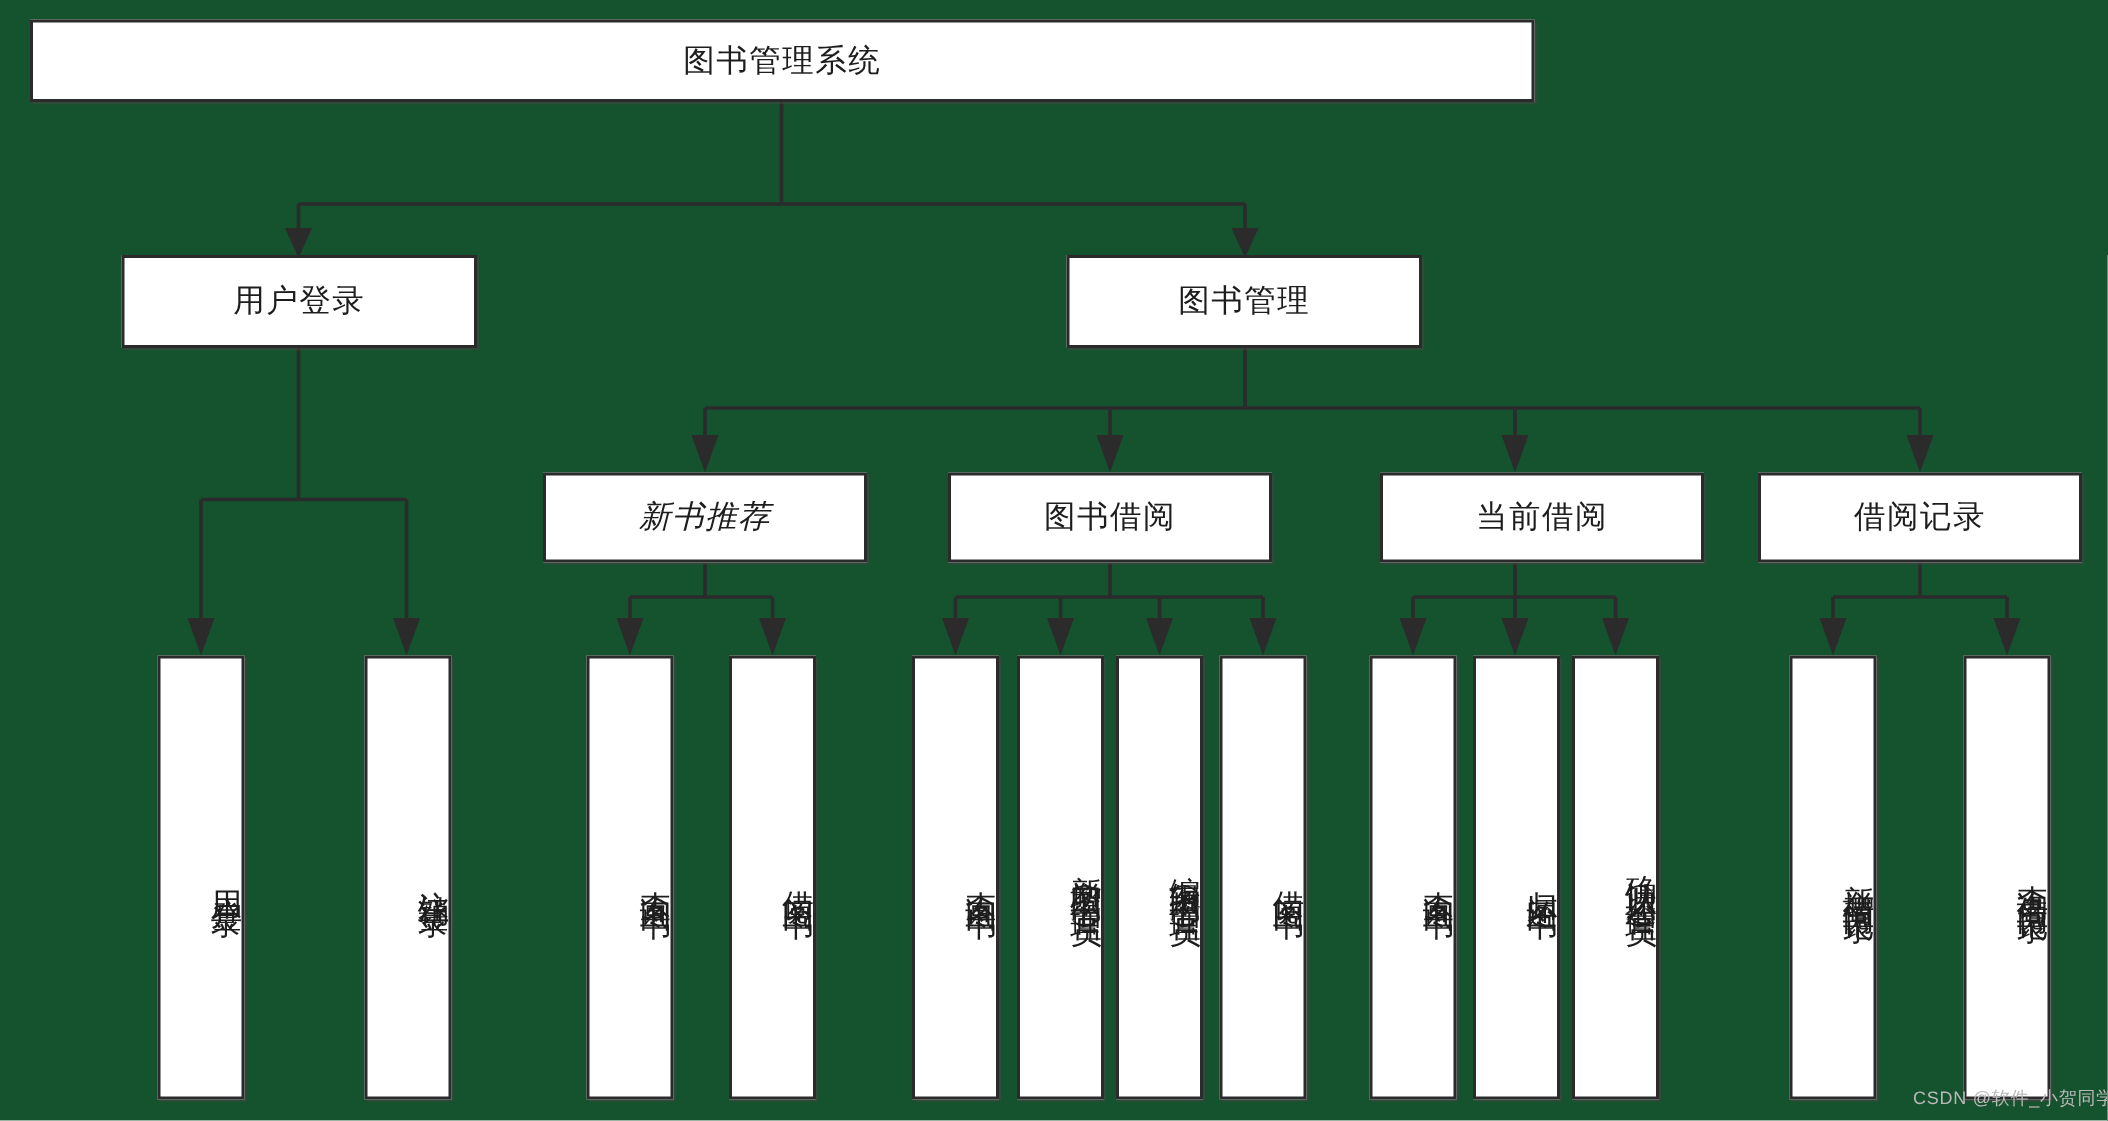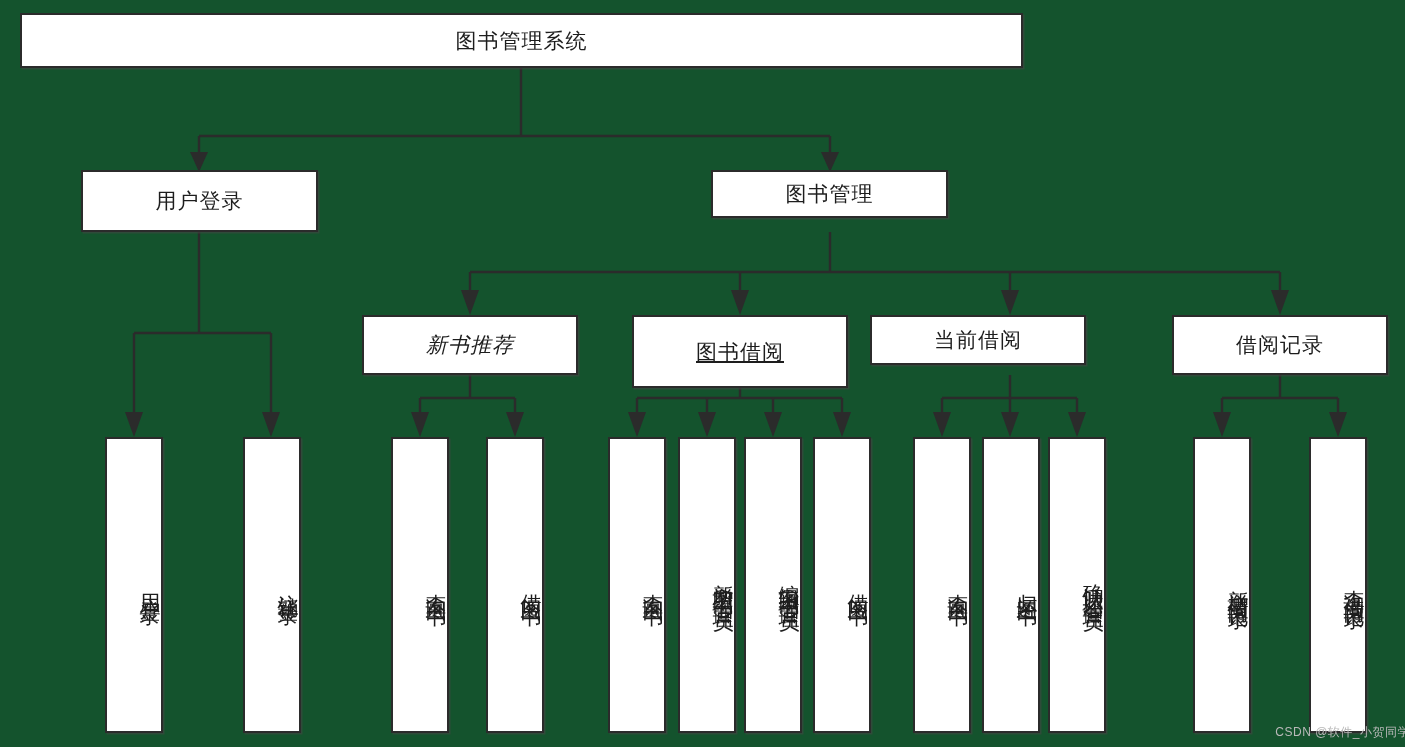--- a/index.html
+++ b/index.html
@@ -146,31 +146,31 @@
     <polygon points="1329,412 1347,412 1338,437"></polygon>
   </svg>
 
   <div class="node horiz" style="left:20px; top:13px; width:1003px; height:55px;">
     <span>图书管理系统</span>
   </div>
 
   <div class="node horiz" style="left:81px; top:170px; width:237px; height:62px;">
     <span>用户登录</span>
   </div>
-  <div class="node horiz" style="left:711px; top:170px; width:237px; height:48px;">
+  <div class="node horiz" style="left:711px; top:170px; width:237px; height:62px;">
     <span>图书管理</span>
   </div>
 
   <div class="node horiz" style="left:362px; top:315px; width:216px; height:60px;font-style:italic;">
     <span>新书推荐</span>
   </div>
-  <div class="node horiz" style="left:632px; top:315px; width:216px; height:73px;text-decoration:underline;">
+  <div class="node horiz" style="left:632px; top:315px; width:216px; height:60px;">
     <span>图书借阅</span>
   </div>
-  <div class="node horiz" style="left:870px; top:315px; width:216px; height:50px;">
+  <div class="node horiz" style="left:920px; top:315px; width:216px; height:60px;">
     <span>当前借阅</span>
   </div>
   <div class="node horiz" style="left:1172px; top:315px; width:216px; height:60px;justify-content:center;">
     <span>借阅记录</span>
   </div>
 
   <div class="node vert" style="left:105px; top:437px; width:58px; height:296px;">
     <span class="vtxt">用户登录</span>
   </div>
   <div class="node vert" style="left:243px; top:437px; width:58px; height:296px;">

